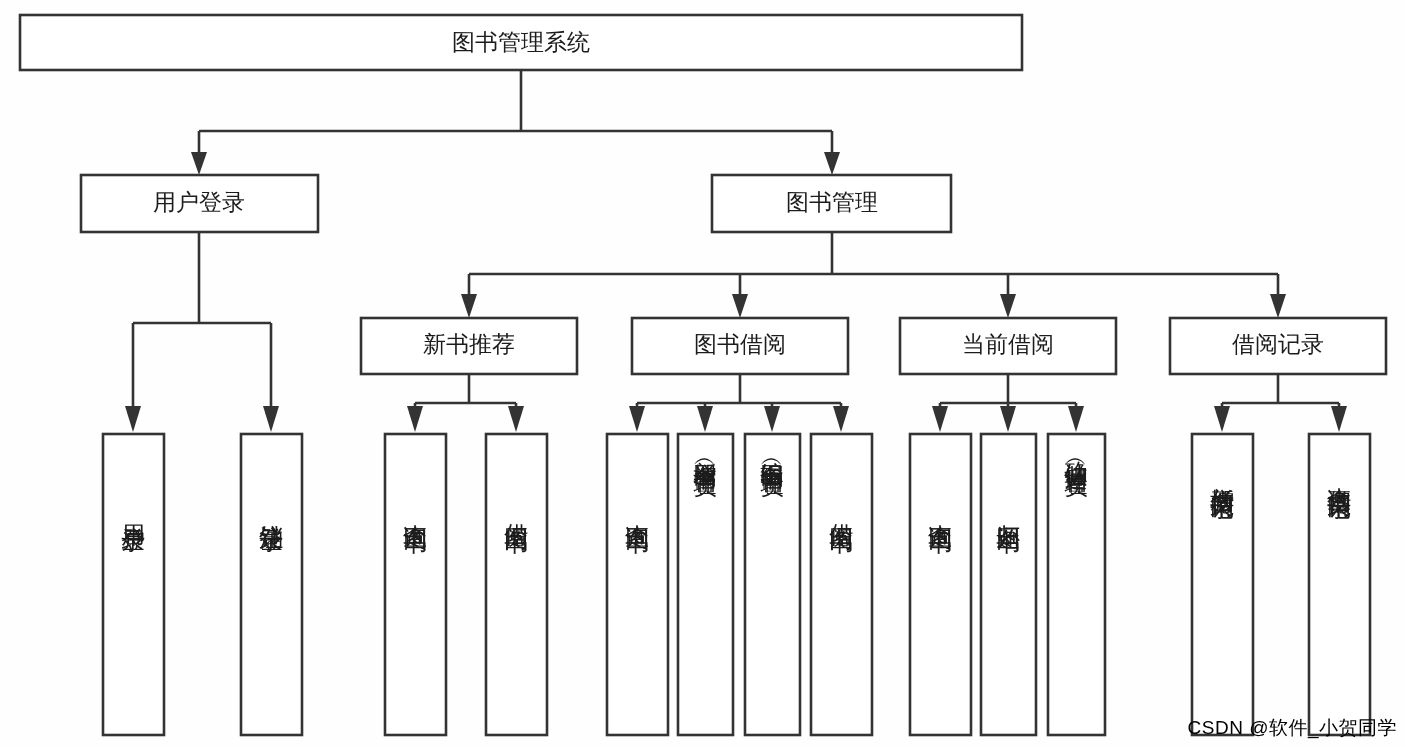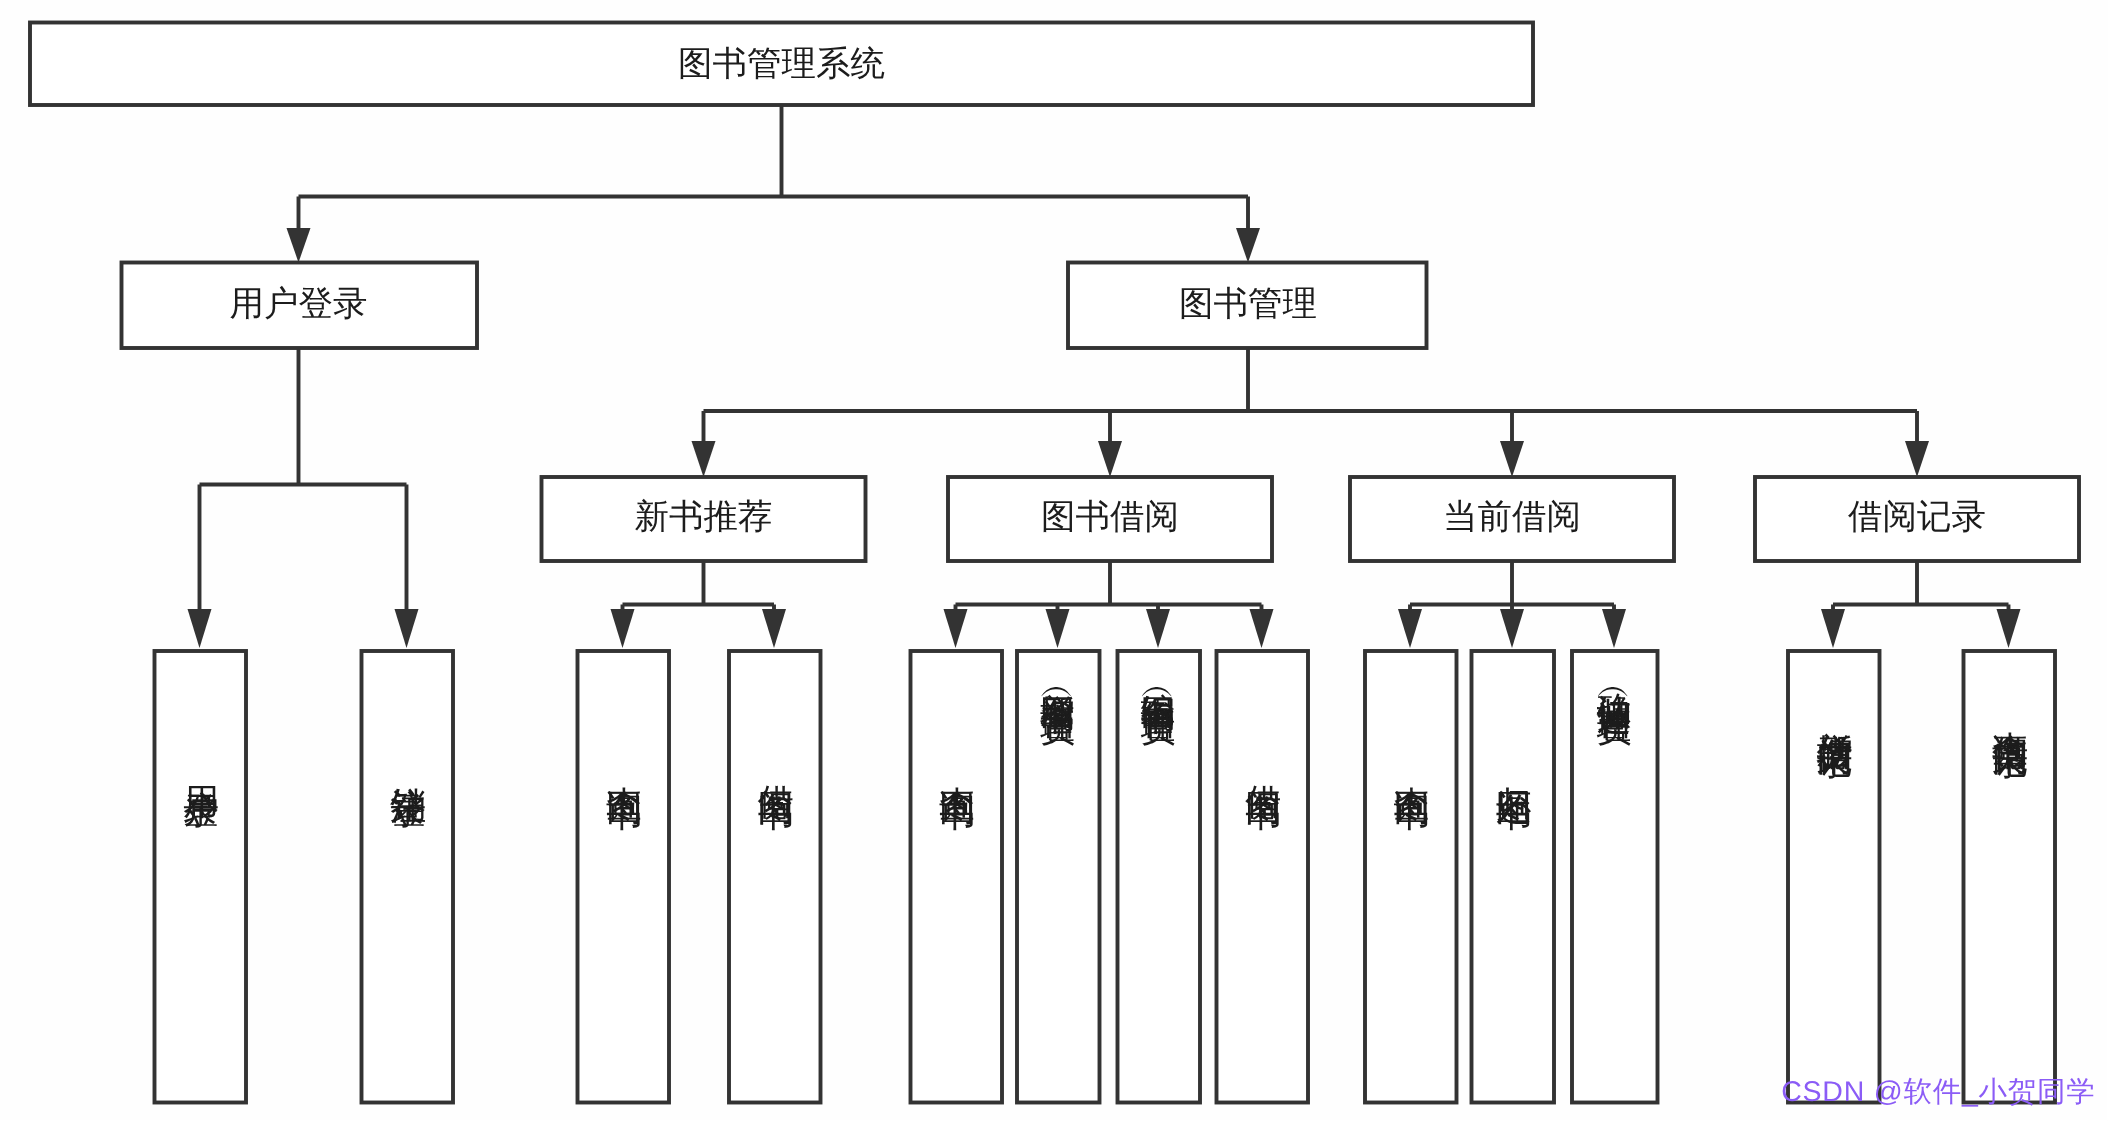--- a/index.html
+++ b/index.html
@@ -69,21 +69,21 @@
     pointer-events: none;
     text-align: center;
     transform: translateX(-50%);
   }
   .watermark {
     position: absolute;
     right: 8px;
     bottom: 6px;
     font-family: "Liberation Sans", "DejaVu Sans", sans-serif;
     font-size: 19px;
-    color: #8b5cf6;
+    color: #000000;
     letter-spacing: 0.5px;
     user-select: none;
     white-space: nowrap;
   }
 </style>
 </head>
 <body>
 
 <div id="diagram-root">
 

